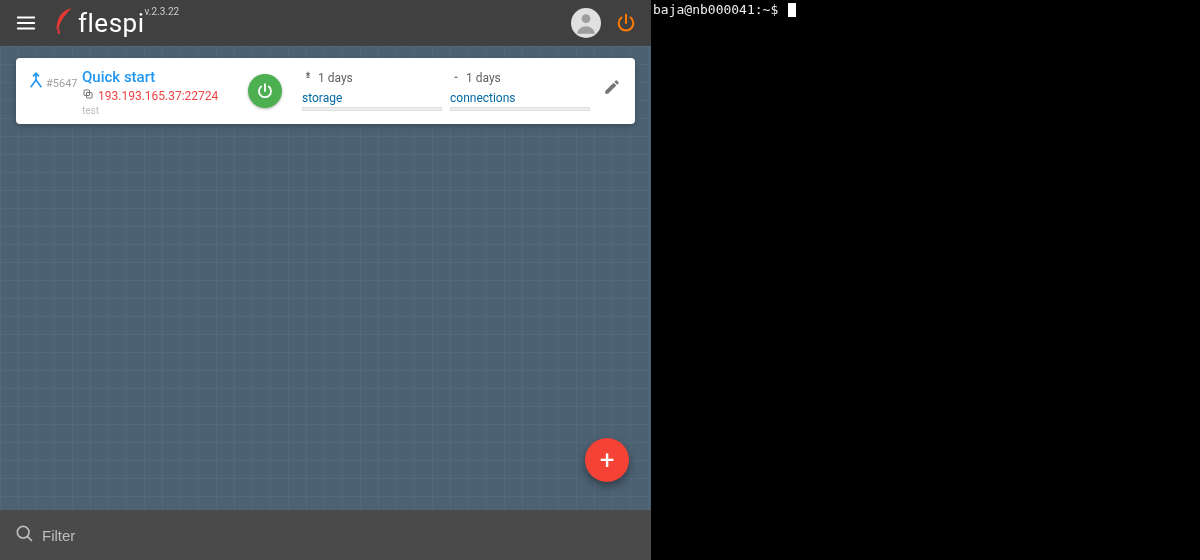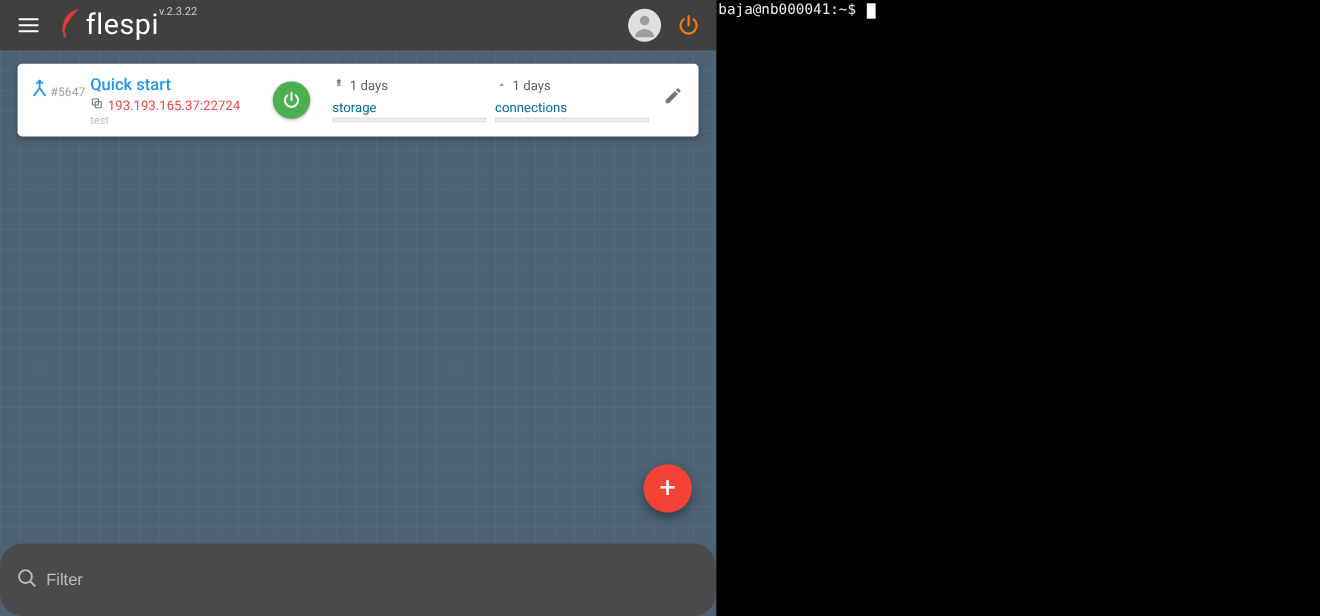--- a/index.html
+++ b/index.html
@@ -48,21 +48,21 @@
   .copy-icon { color: #757575; cursor: pointer; }
   .card-sub { color: #bdbdbd; font-size: 10px; margin-top: 2px; }
   .round-green { width: 34px; height: 34px; border-radius: 50%; background: #4caf50; display: flex; align-items: center; justify-content: center; margin: 6px 12px 0 8px; box-shadow: 0 1px 3px rgba(0,0,0,.3); cursor: pointer; }
   .round-green svg { stroke: #fff; }
   .metric { display: flex; flex-direction: column; width: 140px; margin-top: 2px; }
   .metric-top { display: flex; align-items: flex-end; gap: 4px; color: #616161; font-size: 12px; }
   .metric-top .pin { color: #757575; }
   .metric-label { color: #0369a1; font-size: 12px; margin-top: 6px; }
   .metric-bar { height: 4px; background: #eeeeee; border-radius: 0; margin-top: 2px; position: relative; border:1px solid #e0e0e0; }
   .card-edit { margin-left: auto; margin-top: 10px; color: #757575; cursor: pointer; }
-  .bottombar { height: 66px; background: #4a4a4a; display: flex; align-items: center; padding: 0 14px; position: relative; border-radius: 21px; }
+  .bottombar { height: 50px; background: #4a4a4a; display: flex; align-items: center; padding: 0 14px; position: relative; }
   .search-row { display: flex; align-items: center; gap: 8px; color: #bdbdbd; width: 100%; }
   .search-row input {
     flex: 1; background: transparent; border: none; outline: none; color: #eee; font-size: 15px;
   }
   .search-row input::placeholder { color: #bdbdbd; }
   .fab {
     position: absolute; right: 22px; bottom: 28px; width: 44px; height: 44px; border-radius: 50%;
     background: #f44336; color: #fff; display: flex; align-items: center; justify-content: center;
     box-shadow: 0 4px 10px rgba(0,0,0,0.4); cursor: pointer; font-size: 26px; line-height: 1;
   }

